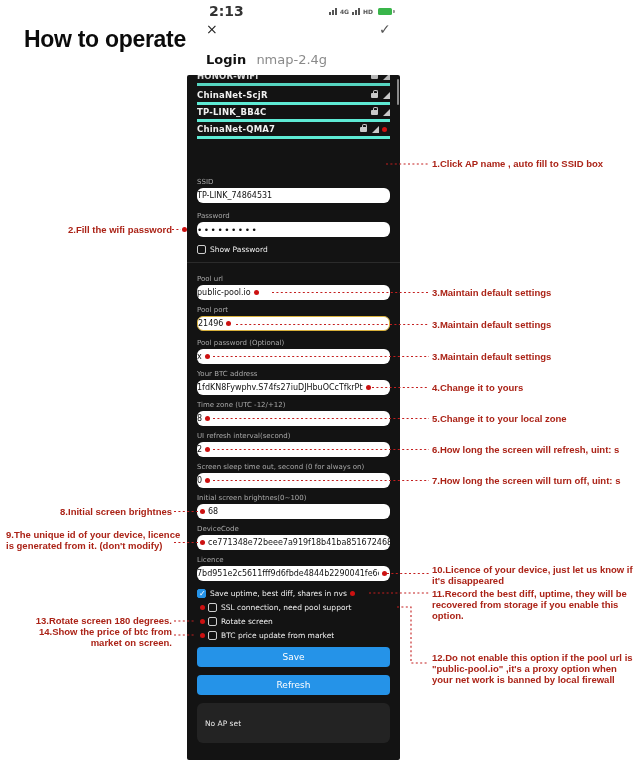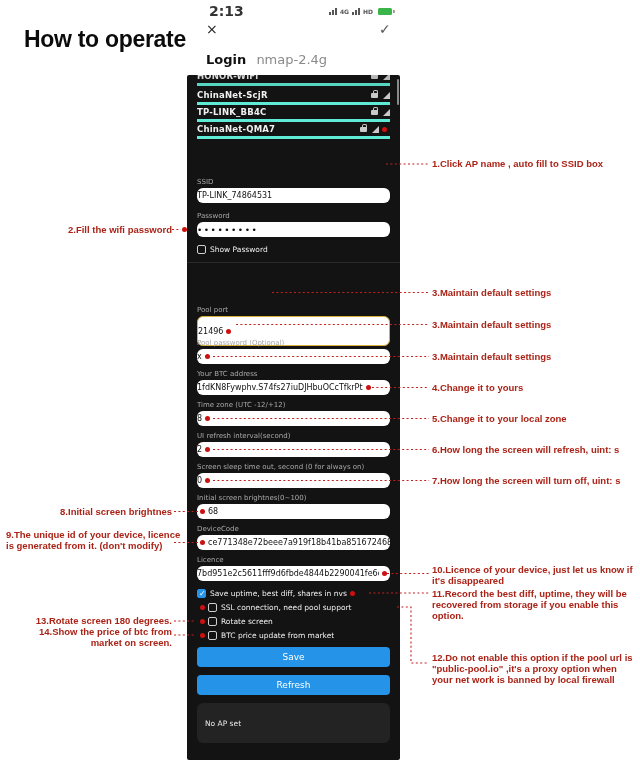--- a/index.html
+++ b/index.html
@@ -33,21 +33,21 @@
   .ap-row{height:17px;display:flex;align-items:center;border-bottom:3px solid #5eead4;box-sizing:border-box;cursor:pointer;}
   .ap-name{flex:1;font-size:8.5px;font-weight:700;color:#f0f0f0;letter-spacing:.2px;white-space:nowrap;overflow:hidden;}
   .lock{width:7px;height:5px;background:#c9c9c9;border-radius:1px;position:relative;margin-left:4px;flex:0 0 auto;}
   .lock::before{content:"";position:absolute;top:-3px;left:1.5px;width:3px;height:3px;border:1px solid #c9c9c9;border-bottom:none;border-radius:2px 2px 0 0;}
   .sig{width:0;height:0;border-left:7px solid transparent;border-bottom:7px solid #c9c9c9;margin-left:5px;flex:0 0 auto;}
   .group{position:absolute;left:10px;width:193px;}
   .lbl{font-size:7px;color:#a8a8a8;height:9px;line-height:9px;margin-bottom:1px;white-space:nowrap;overflow:hidden;}
   .input{height:15px;background:#fff;border-radius:6px;display:flex;align-items:center;
          padding:0 0;box-sizing:border-box;overflow:hidden;}
   .input .val{font-size:8px;color:#111;white-space:nowrap;overflow:hidden;}
-  .input-port{height:30px;border:1.5px solid #d8b13c;}
+  .input-port{height:15px;border:1.5px solid #d8b13c;}
   .pwd .val{font-size:9px;letter-spacing:1.5px;}
   .dot{width:5px;height:5px;border-radius:50%;background:#cc1111;flex:0 0 auto;margin:0 3px;}
   .cbrow{position:absolute;left:10px;width:193px;height:12px;display:flex;align-items:center;cursor:pointer;}
   .cb{width:9px;height:9px;border:1px solid #cfcfcf;border-radius:2px;box-sizing:border-box;flex:0 0 auto;position:relative;background:transparent;}
   .cb.on{background:#2593e8;border-color:#2593e8;}
   .cb.on::after{content:"✓";position:absolute;left:1px;top:-1px;font-size:8px;color:#fff;line-height:10px;}
   .cbl{font-size:7.5px;color:#f0f0f0;margin-left:4px;white-space:nowrap;overflow:hidden;}
   .btn{position:absolute;left:10px;width:193px;height:20px;border-radius:4px;background:#2593e8;
        color:#fff;font-size:9px;text-align:center;line-height:20px;cursor:pointer;}
   .noap{position:absolute;left:10px;width:193px;height:40px;background:#232323;border-radius:6px;
@@ -135,20 +135,27 @@
       </div>
     </div>
 
     <div class="cbrow" style="top:168px">
       <span class="cb"></span>
       <span class="cbl">Show Password</span>
     </div>
 
     <div class="pdiv"></div>
 
+    <div class="group" style="top:200px">
+      <div class="lbl">Pool url</div>
+      <div class="input">
+        <span class="val">public-pool.io</span>
+        <span class="dot"></span>
+      </div>
+    </div>
 
     <div class="group" style="top:231px">
       <div class="lbl">Pool port</div>
       <div class="input input-port">
         <span class="val">21496</span>
         <span class="dot"></span>
       </div>
     </div>
 
     <div class="group" style="top:264px">

